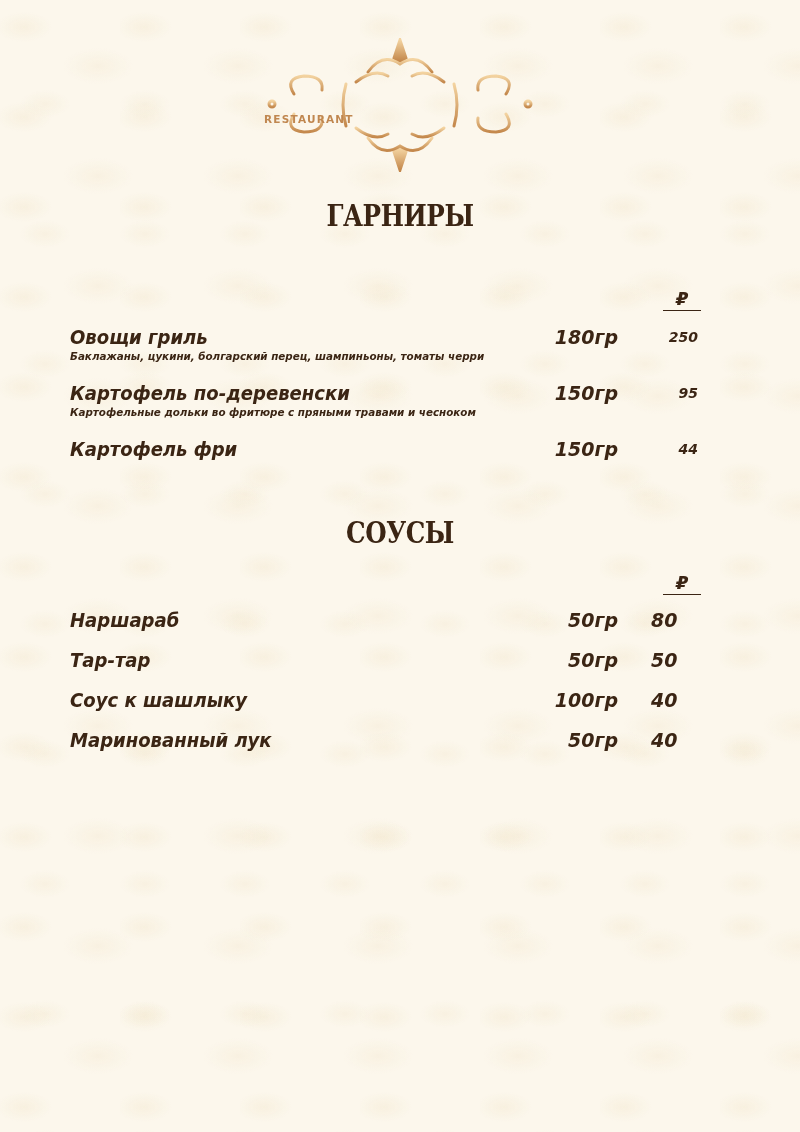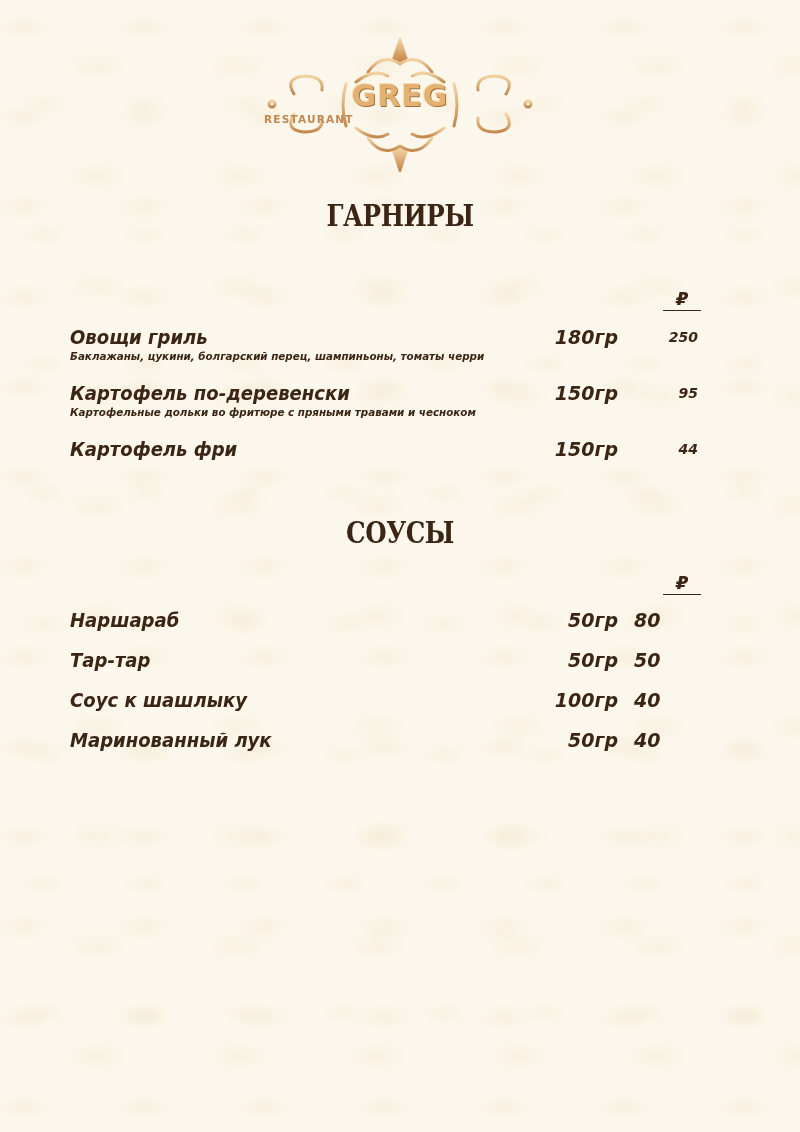--- a/index.html
+++ b/index.html
@@ -35,21 +35,21 @@
   .currency {
     position:absolute; left:663px; width:38px; text-align:center;
     font-style:italic; font-weight:bold; font-size:18px; color:#3b2514;
     border-bottom:1.5px solid #3b2514; padding-bottom:1px; line-height:20px;
   }
   .row { position:absolute; left:70px; width:640px; }
   .name { position:absolute; left:0; font-style:italic; font-weight:bold; font-size:19px; white-space:nowrap; line-height:22px; transform:scaleX(0.95); transform-origin:left; }
   .desc { position:absolute; left:0; top:24px; font-style:italic; font-weight:bold; font-size:11px; white-space:nowrap; transform:scaleX(0.94); transform-origin:left; }
   .weight { position:absolute; right:92px; font-style:italic; font-weight:bold; font-size:19px; line-height:22px; }
   .price-r { position:absolute; right:12px; font-style:italic; font-weight:bold; font-size:14px; line-height:22px; }
-  .price-l { position:absolute; left:564px; font-style:italic; font-weight:bold; font-size:19px; line-height:22px; }
+  .price-l { position:absolute; left:581px; font-style:italic; font-weight:bold; font-size:19px; line-height:22px; }
 </style>
 </head>
 <body>
 
 <div class="logo">
   <svg width="272" height="134" viewBox="0 0 272 134" style="position:absolute;left:0;top:0">
     <defs>
       <linearGradient id="g" x1="0" y1="0" x2="0" y2="1">
         <stop offset="0" stop-color="#f3d3a0"></stop>
         <stop offset="1" stop-color="#c4884c"></stop>
@@ -76,21 +76,20 @@
         <path d="M198 74 L268 74"></path>
 
       <path d="M30 56 Q20 40 40 38 Q60 38 58 52"></path>
       <path d="M30 76 Q20 92 40 94 Q60 94 58 80"></path>
       <path d="M242 56 Q252 40 232 38 Q212 38 214 52"></path>
       <path d="M242 76 Q252 92 232 94 Q212 94 214 80"></path>
       <circle cx="8" cy="66" r="3"></circle>
         <circle cx="264" cy="66" r="3"></circle>
     </g>
   </svg>
-  <div class="text-greg">GREG</div>
   <div class="text-rest">RESTAURANT</div>
 </div>
 
 <div class="section-title" style="top:198px">ГАРНИРЫ</div>
 <div class="currency" style="top:289px">₽</div>
 
 <div class="row" style="top:326px">
   <span class="name">Овощи гриль</span>
   <span class="desc">Баклажаны, цукини, болгарский перец, шампиньоны, томаты черри</span>
   <span class="weight">180гр</span>

